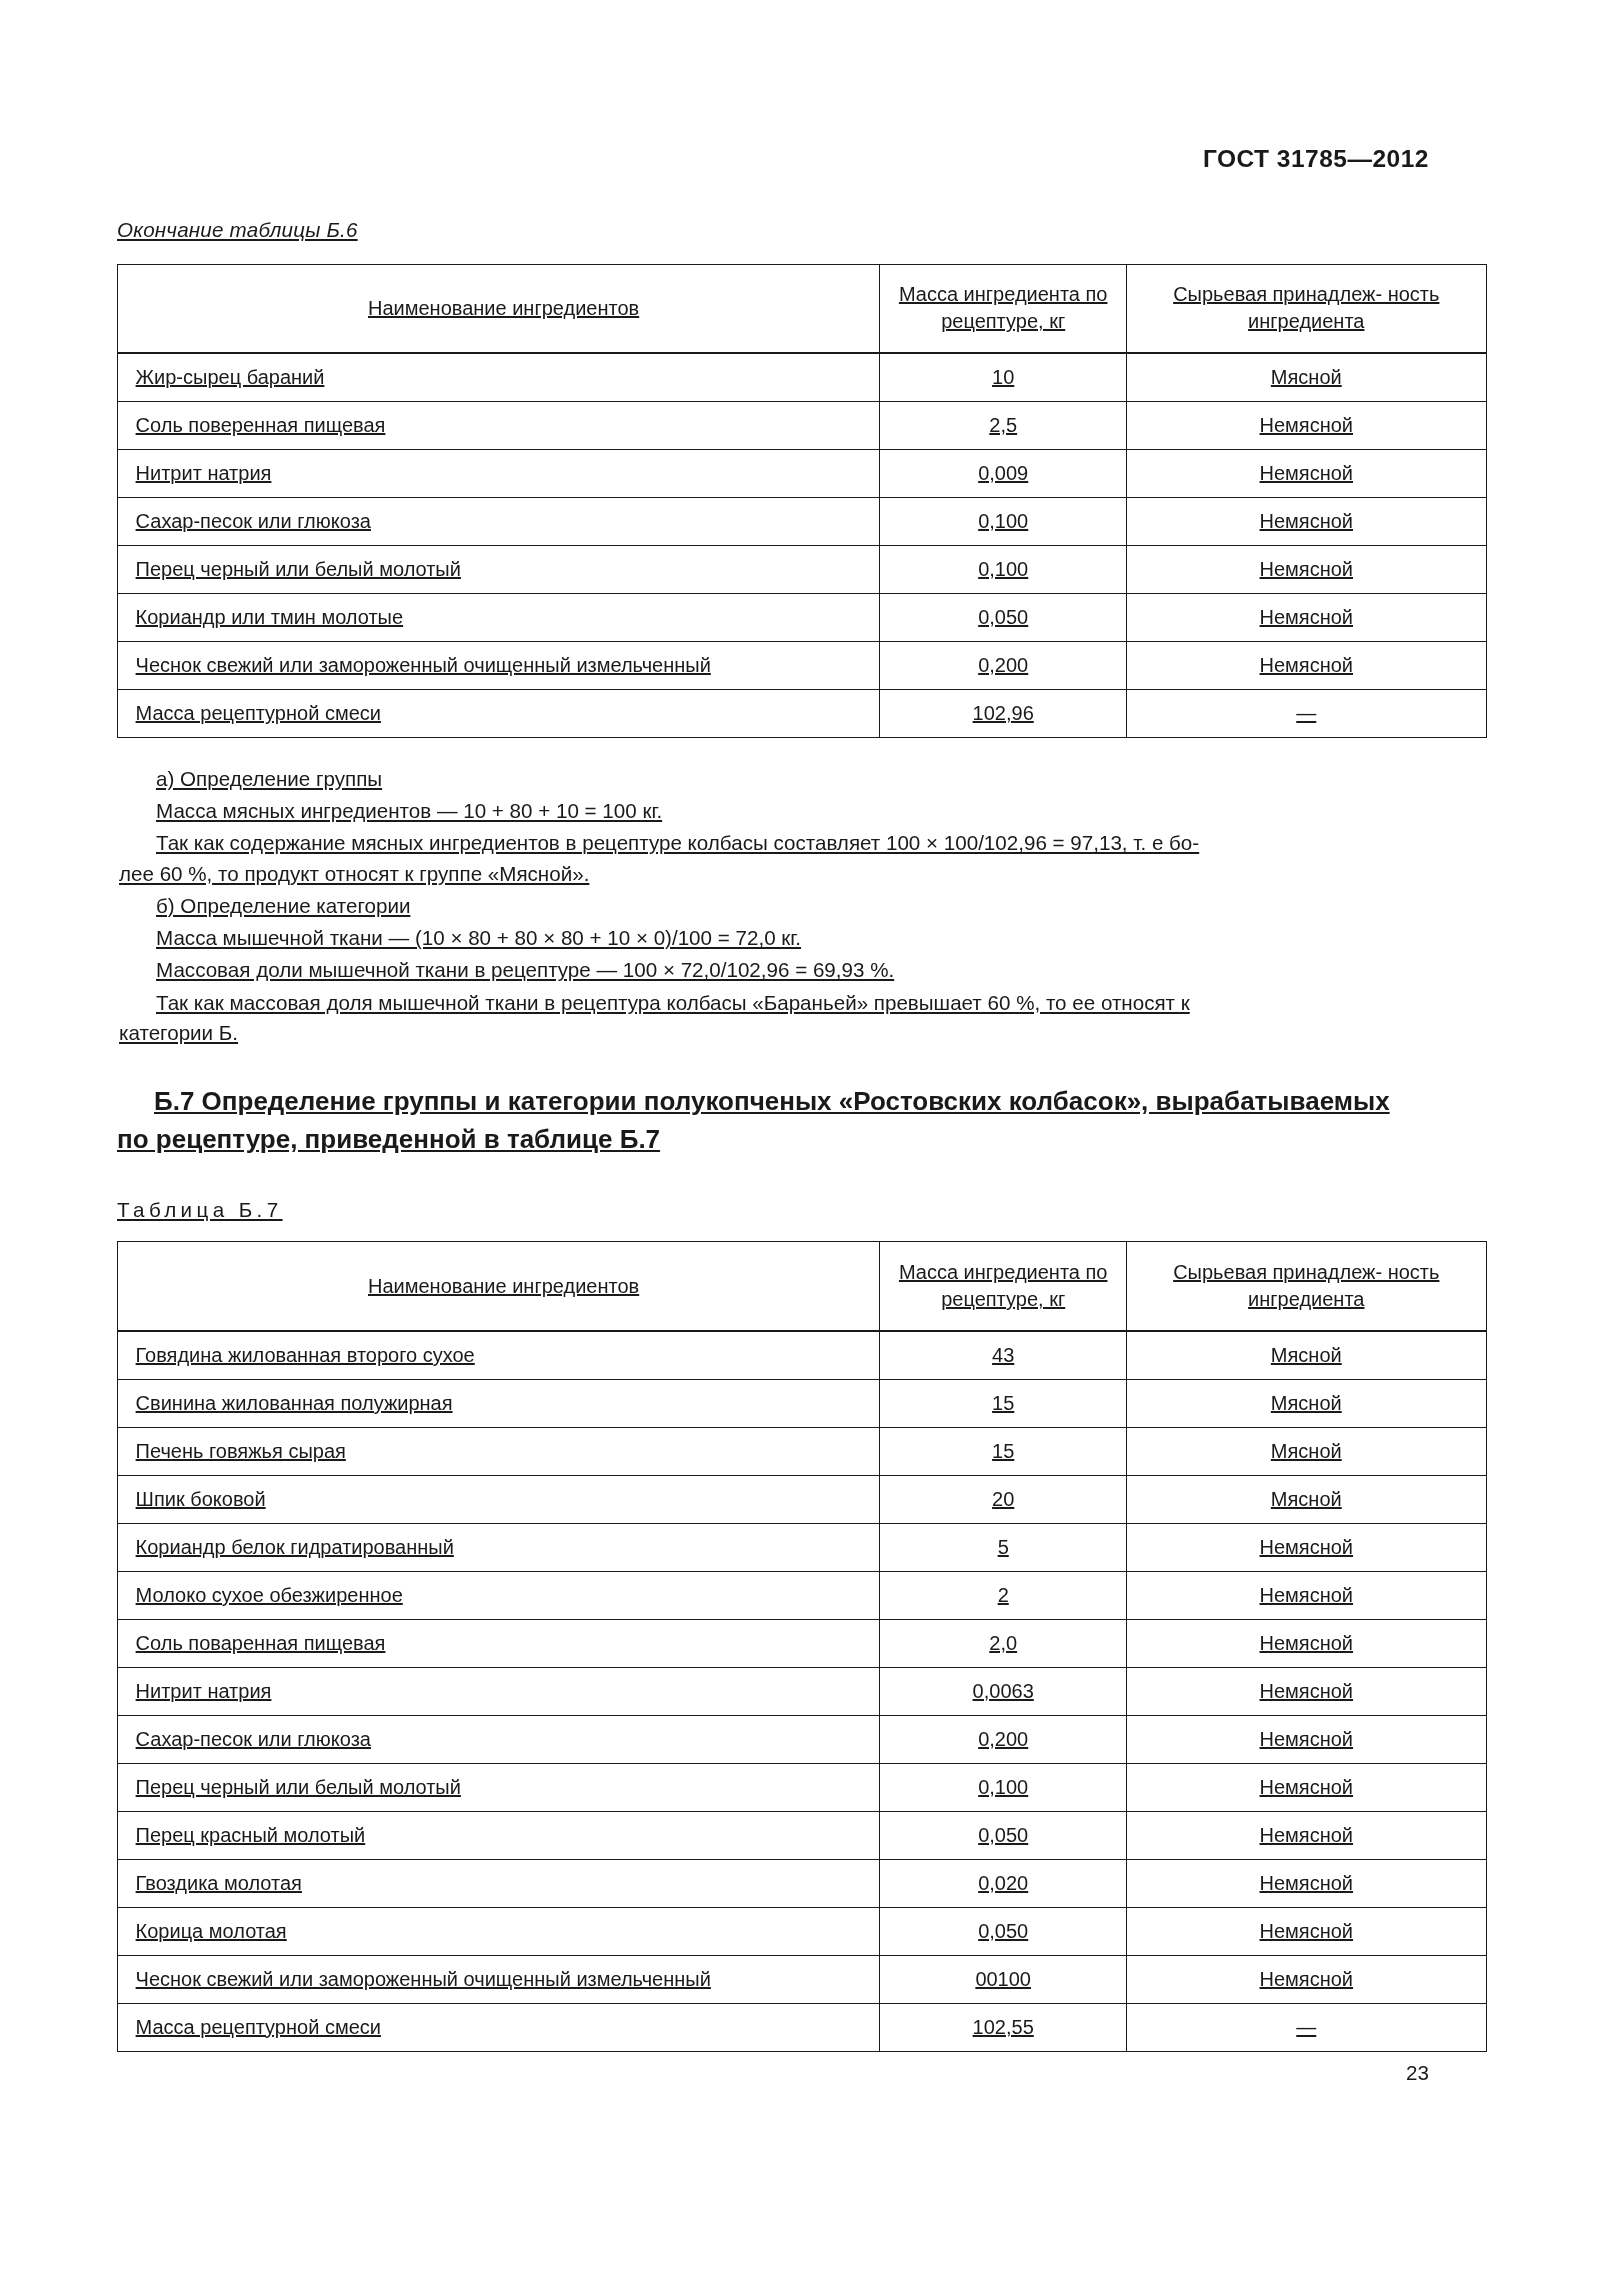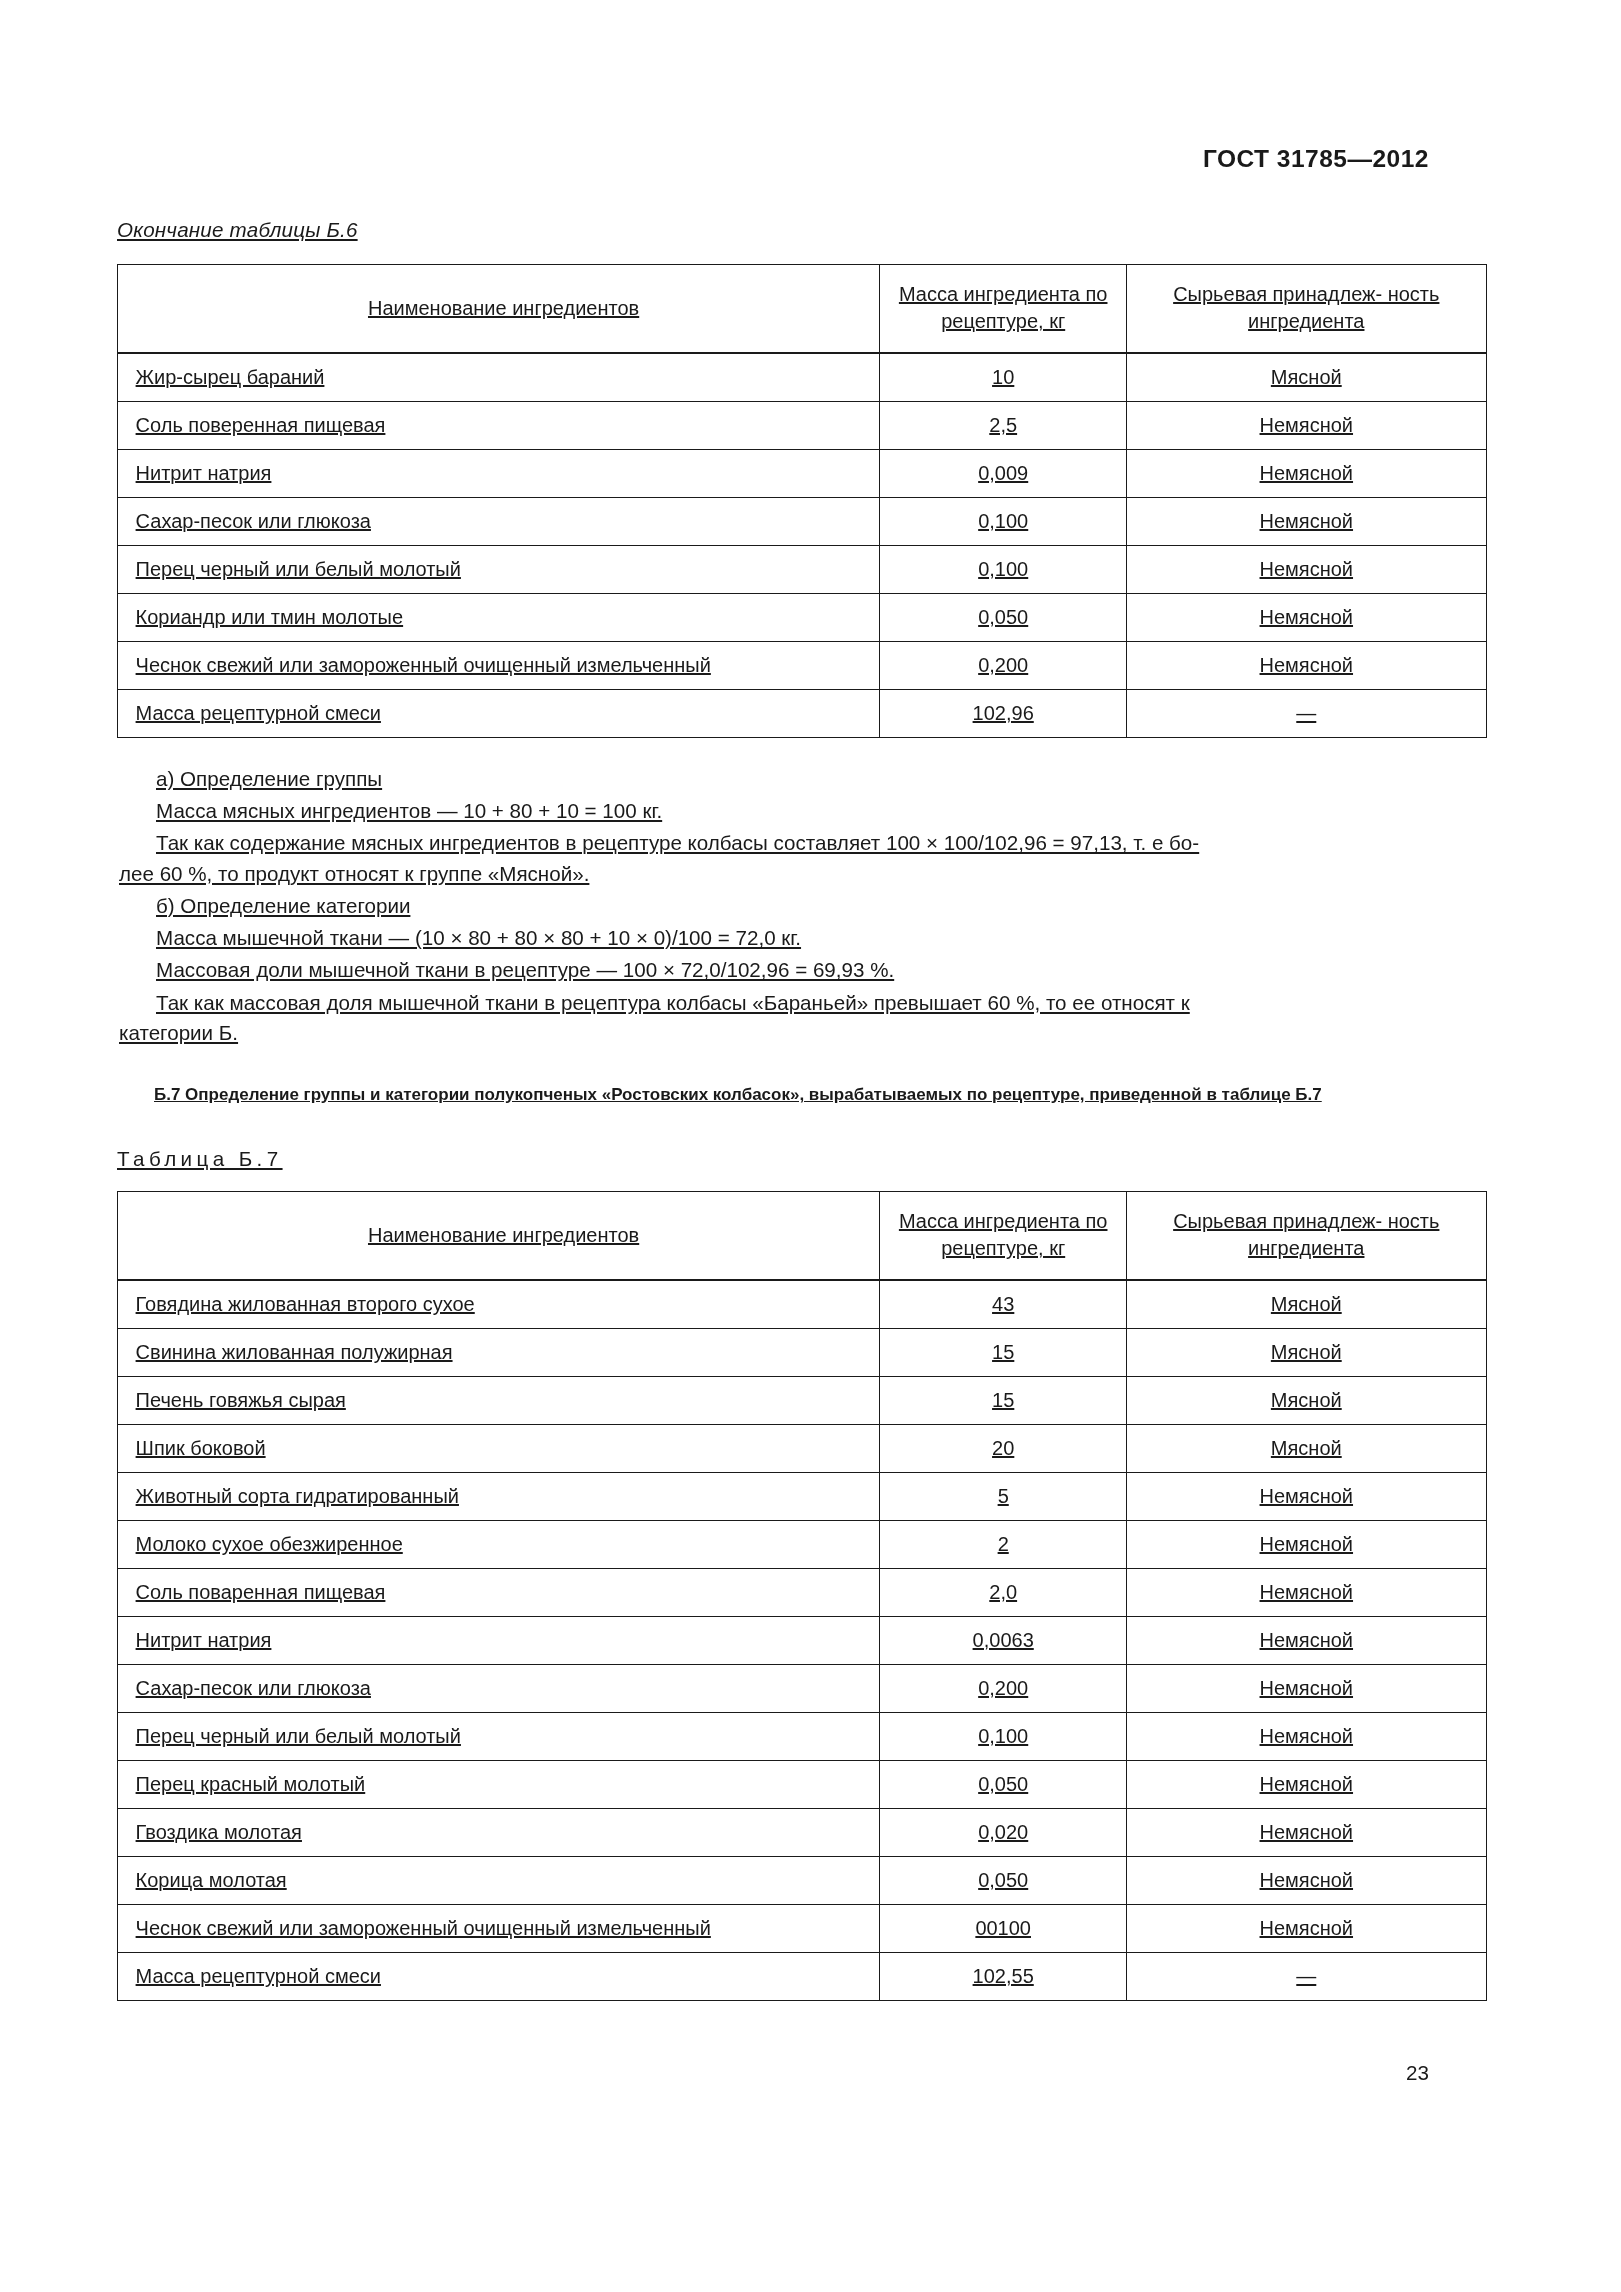--- a/index.html
+++ b/index.html
@@ -93,21 +93,21 @@
     margin: 25.5px 0 0 0;
   }
   .body-text p {
     margin: 2px;
     text-align: left;
     white-space: pre-wrap;
   }
   .ind { text-indent: 37px; }
 
   .section-head {
-    font-size: 17px;
+    font-size: 26px;
     font-weight: bold;
     line-height: 1.45;
     margin: 35px 12px 0 0;
     text-indent: 37px;
   }
   .spacer-top { margin-top: 39px; }
 
   
   .page-number {
     position: absolute;
@@ -223,21 +223,21 @@
             <td class="c-name">Печень говяжья сырая</td>
             <td class="c-mass">15</td>
             <td class="c-kind">Мясной</td>
           </tr>
           <tr>
             <td class="c-name">Шпик боковой</td>
             <td class="c-mass">20</td>
             <td class="c-kind">Мясной</td>
           </tr>
           <tr>
-            <td class="c-name">Животный сорта гидратированный</td>
+            <td class="c-name">Кориандр белок гидратированный</td>
             <td class="c-mass">5</td>
             <td class="c-kind">Немясной</td>
           </tr>
           <tr>
             <td class="c-name">Молоко сухое обезжиренное</td>
             <td class="c-mass">2</td>
             <td class="c-kind">Немясной</td>
           </tr>
           <tr>
             <td class="c-name">Соль поваренная пищевая</td>

